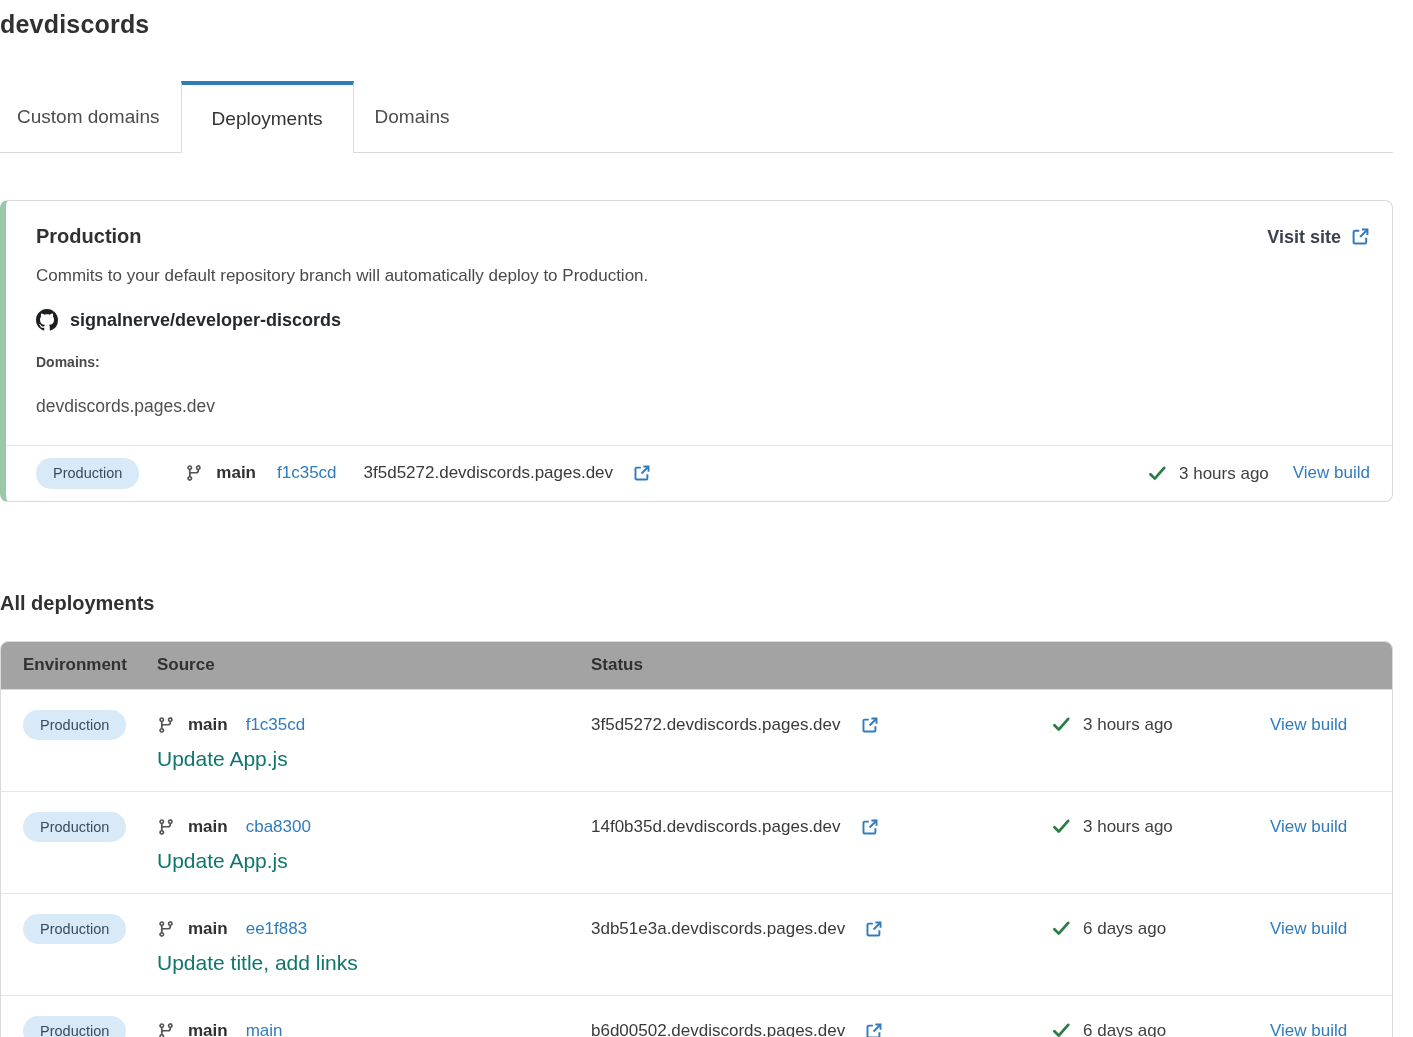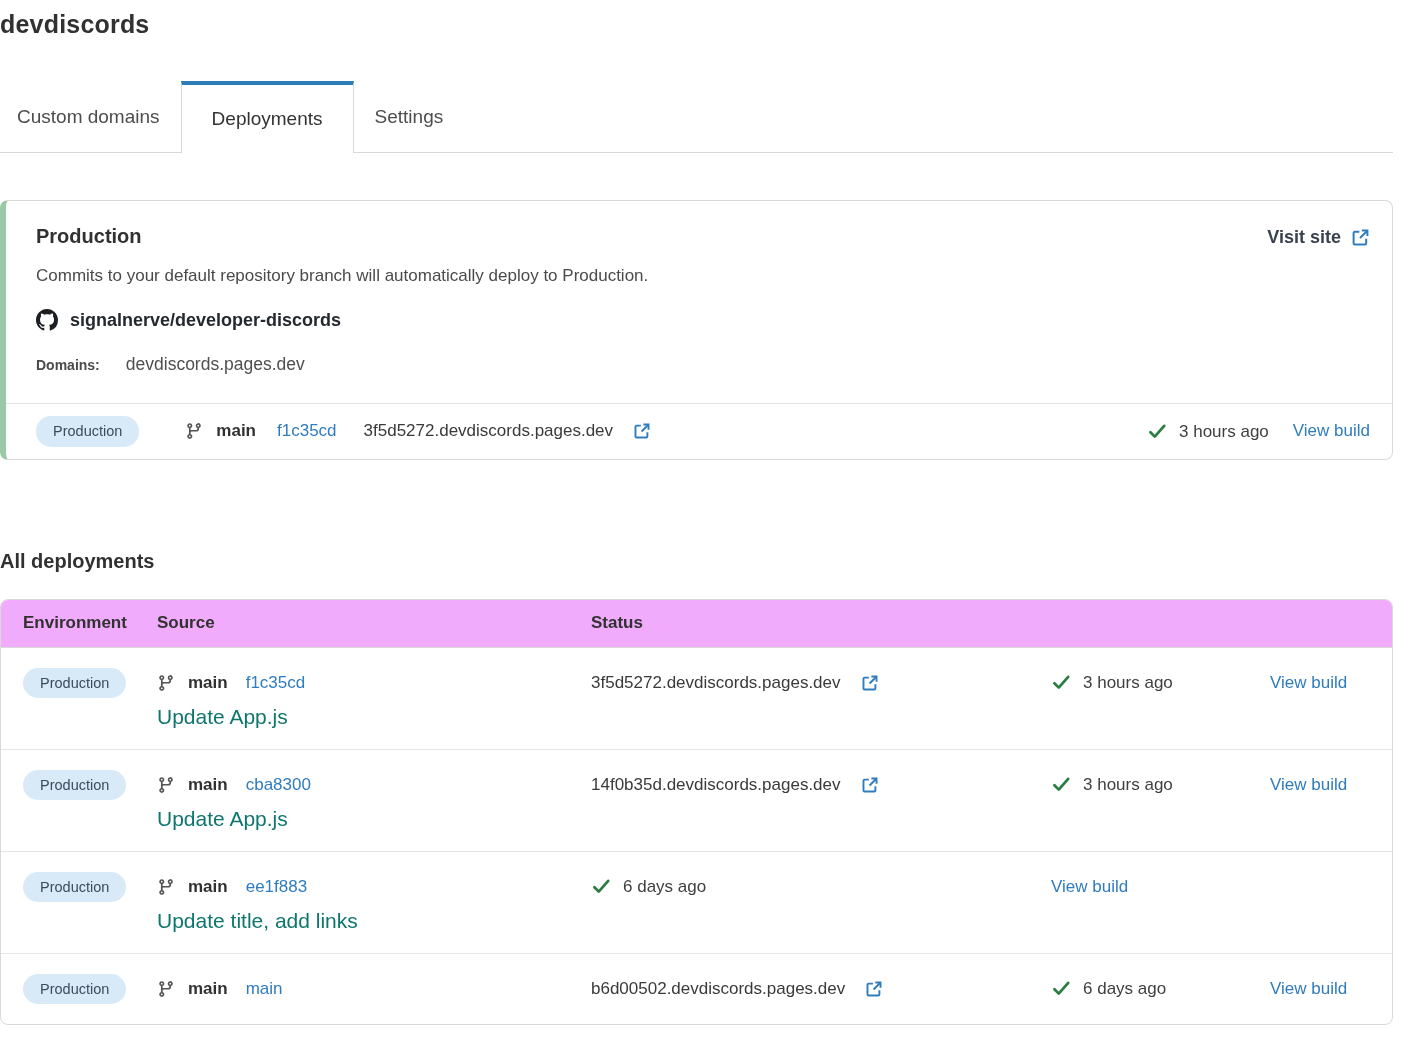--- a/index.html
+++ b/index.html
@@ -29,24 +29,24 @@
     border: 1px solid #d9d9d9;
     border-left: 6px solid #9bc8a6;
     border-radius: 8px;
     background: #fff;
   }
   .prod-card-body { padding: 24px 22px 28px 30px; }
   .prod-title { font-size: 20px; font-weight: 600; color: #313131; }
   .prod-desc { margin-top: 18px; font-size: 17px; color: #4a4a4a; }
   .repo-row { margin-top: 23px; display: flex; align-items: center; gap: 12px; }
   .repo-name { font-size: 18px; font-weight: 700; color: #24292f; }
-  .domains-row { margin-top: 23px; display: flex; align-items: baseline; gap: 26px; }
+  .domains-row { margin-top: 23px; display: flex; align-items: baseline; gap: 26px; flex-direction: column; }
   .domains-label { font-size: 14px; font-weight: 600; color: #4a4a4a; }
   .domains-value { font-size: 17.5px; color: #4f4f4f; }
-  .visit-site { position: absolute; top: 26px; right: 22px; display: flex; align-items: center; gap: 10px; cursor: pointer; }
+  .visit-site { position: absolute; top: 26px; right: 22px; display: flex; gap: 10px; cursor: pointer; }
   .visit-site-label { font-size: 18px; font-weight: 600; color: #39424e; }
 
   .prod-deploy-row {
     border-top: 1px solid #e4e4e4;
     padding: 12px 22px 12px 30px;
     min-height: 55px;
     display: flex; align-items: center;
   }
 
   
@@ -75,21 +75,21 @@
   
   .section-title { margin-top: 90px; font-size: 20px; font-weight: 600; color: #313131; }
   .deploy-table {
     margin-top: 26px;
     border: 1px solid #d9d9d9;
     border-radius: 8px;
     background: #fff;
     overflow: hidden;
   }
   .tgrid { display: grid; grid-template-columns: 134px 434px 460px 219px 1fr; padding-left: 22px; padding-right: 12px; }
-  .thead { background: #f0abfc; border-bottom: 1px solid #d9d9d9; height: 48px; align-items: center; }
+  .thead { background: #a3a3a3; border-bottom: 1px solid #d9d9d9; height: 48px; align-items: center; }
   .th { font-size: 17px; font-weight: 600; color: #313131; }
   .trow { padding-top: 20px; padding-bottom: 20px; align-items: start; }
   .trow + .trow { border-top: 1px solid #e5e5e5; }
   .cell-line { display: flex; align-items: center; min-height: 30px; }
   .src-main { display: flex; align-items: center; gap: 0; min-height: 30px; }
   .src-main .branch-icon-wrap { margin-right: 13px; }
   .src-main .branch-name { margin-right: 18px; }
   .commit-msg { margin-top: 7px; font-size: 21px; color: #0f766e; min-height: 0; }
 
   svg { display: block; }
@@ -102,21 +102,21 @@
   <div class="page-title">devdiscords</div>
 
   <div class="tabbar">
     <div class="tab">
       <span>Custom domains</span>
     </div>
     <div class="tab active">
       <span>Deployments</span>
     </div>
     <div class="tab">
-      <span>Settings</span>
+      <span>Domains</span>
     </div>
   </div>
 
   <div class="prod-card">
     <div class="visit-site">
       <span class="visit-site-label">Visit site</span>
       <span>
         <svg width="19" height="19" viewBox="0 0 16 16" fill="none" stroke="#2f7cbe" stroke-width="1.7">
           <path d="M7 3.2H3.2a1 1 0 0 0-1 1v8.6a1 1 0 0 0 1 1h8.6a1 1 0 0 0 1-1V9"></path>
           <path d="M9.2 2.2h4.6v4.6"></path>
@@ -283,20 +283,32 @@
             <svg width="18" height="18" viewBox="0 0 16 16" fill="#555">
                 <path d="M9.5 3.25a2.25 2.25 0 1 1 3 2.122V6A2.5 2.5 0 0 1 10 8.5H6a1 1 0 0 0-1 1v1.128a2.251 2.251 0 1 1-1.5 0V5.372a2.25 2.25 0 1 1 1.5 0v1.836A2.5 2.5 0 0 1 6 7h4a1 1 0 0 0 1-1v-.628a2.25 2.25 0 0 1-1.5-2.122Zm-6 0a.75.75 0 1 0 1.5 0 .75.75 0 0 0-1.5 0Zm8.25-.75a.75.75 0 1 0 0 1.5.75.75 0 0 0 0-1.5ZM4.25 12a.75.75 0 1 0 0 1.5.75.75 0 0 0 0-1.5Z"></path>
               </svg>
           </span>
           <span class="branch-name">main</span>
           <span class="commit-link">ee1f883</span>
         </div>
         <div class="commit-msg">Update title, add links</div>
       </div>
       <div class="cell-line">
+        <span class="deploy-url-group">
+          <span class="deploy-url">3db51e3a.devdiscords.pages.dev</span>
+          <span>
+            <svg width="18" height="18" viewBox="0 0 16 16" fill="none" stroke="#2f7cbe" stroke-width="1.7">
+                <path d="M7 3.2H3.2a1 1 0 0 0-1 1v8.6a1 1 0 0 0 1 1h8.6a1 1 0 0 0 1-1V9"></path>
+                <path d="M9.2 2.2h4.6v4.6"></path>
+                <path d="M13.6 2.4L7.6 8.4"></path>
+              </svg>
+          </span>
+        </span>
+      </div>
+      <div class="cell-line">
         <span class="status-group">
           <span>
             <svg width="21" height="21" viewBox="0 0 16 16" fill="none" stroke="#2b7d44" stroke-width="2.1" stroke-linecap="round" stroke-linejoin="round">
                 <path d="M2.6 8.6l3.3 3.3 7.2-8.2"></path>
               </svg>
           </span>
           <span class="status-time">6 days ago</span>
         </span>
       </div>
       <div class="cell-line">

